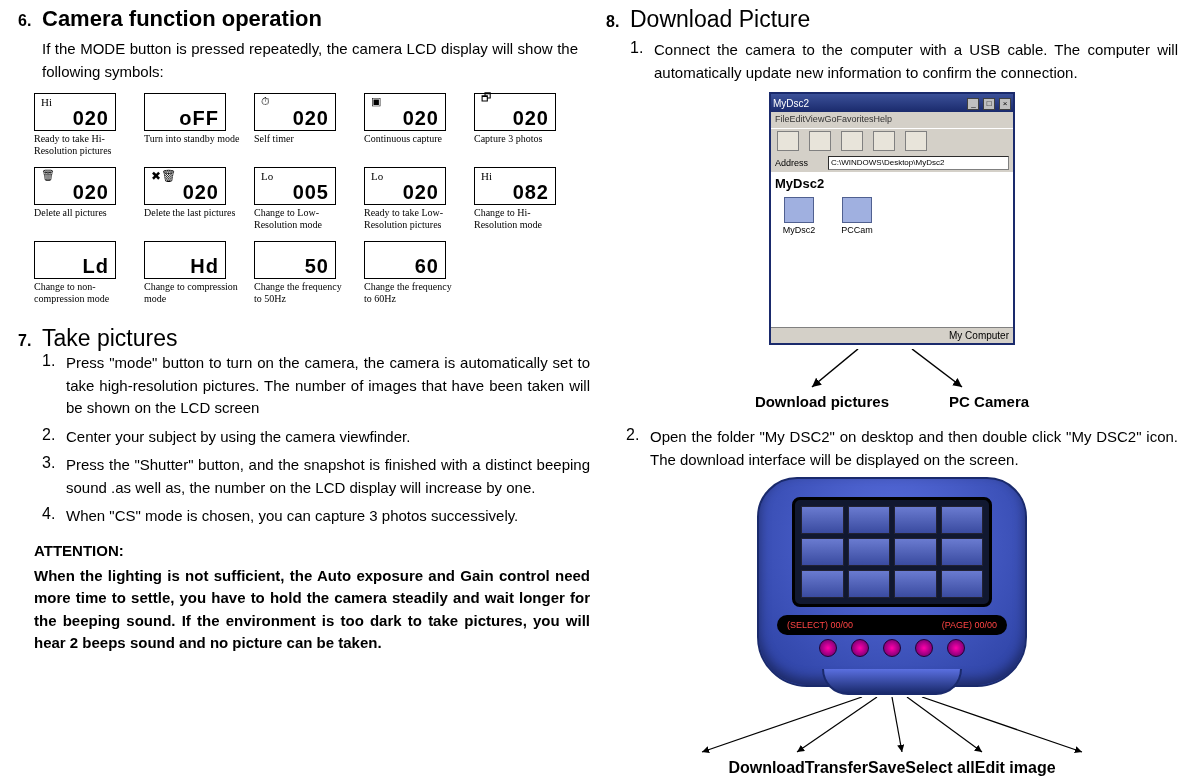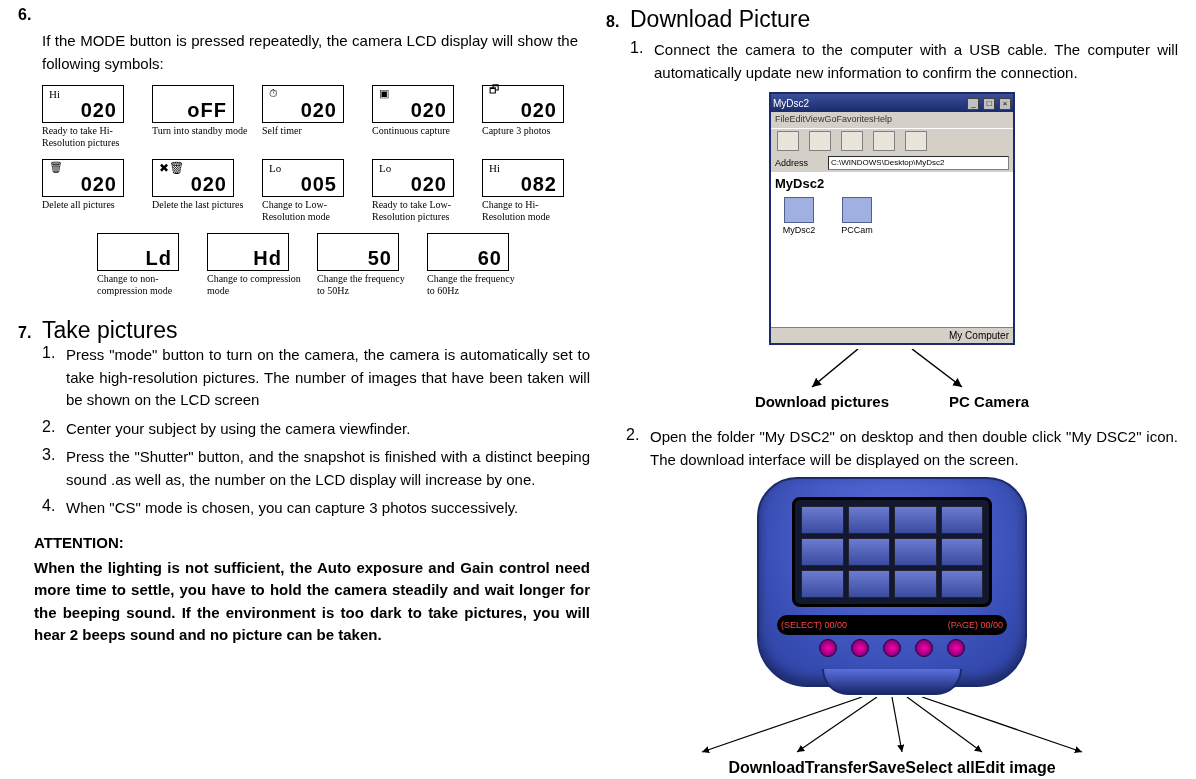--- a/index.html
+++ b/index.html
@@ -24,21 +24,20 @@
   .para {
     margin: 6px 12px 10px 24px;
     line-height: 1.5;
     text-align: justify;
   }
   .grid {
     margin-left: 16px;
     display: flex;
     flex-wrap: wrap;
     gap: 4px 10px;
-    justify-content: center;
   }
   .lcd-cell { width: 100px; margin-bottom: 6px; }
   .lcd-box {
     width: 82px; height: 38px;
     border: 1px solid #000;
     background: #fff;
     display: flex; flex-direction: column;
     justify-content: flex-end; align-items: center;
     padding: 2px;
   }
@@ -116,21 +115,21 @@
   .dev-screen{
     width:200px;height:110px;margin:0 auto;
     background:#111830;border:3px solid #000;border-radius:8px;
     display:grid;grid-template-columns:repeat(4,1fr);grid-template-rows:repeat(3,1fr);
     gap:4px;padding:6px;
   }
   .dev-screen .slot{background:linear-gradient(#6a7bd0,#3a4ba0);border:1px solid #223;}
   .dev-bar{
     width:230px;height:20px;margin:8px auto 0 auto;
     background:#000;border-radius:10px;display:flex;justify-content:space-between;
-    align-items:center;padding:0 4px;font-size:9px;color:#f44;
+    align-items:center;padding:0 10px;font-size:9px;color:#f44;
   }
   .dev-btnrow{
     width:160px;margin:4px auto 0 auto;display:flex;justify-content:space-around;
   }
   .dev-btnrow .b{width:18px;height:18px;border-radius:50%;background:radial-gradient(circle,#f0a,#506);border:1px solid #203;}
   .dev-base{
     position:absolute;bottom:-10px;left:50%;transform:translateX(-50%);
     width:140px;height:26px;background:linear-gradient(#5a6fe0,#1a2a6c);
     border-radius:0 0 30px 30px;border:2px solid #1a2a6c;border-top:none;
   }
@@ -140,20 +139,21 @@
     font-weight:bold; font-size:16px; margin-top:2px;
     padding:0 6px;
   }
 </style>
 </head>
 <body>
 
 <div class="col">
   <div class="section-row">
     <div class="sec-num">6.</div>
+    <div class="sec-title-lg">Camera function operation</div>
   </div>
   <p class="para">If the MODE button is pressed repeatedly, the camera LCD display will show the following symbols:</p>
 
   <div class="grid" id="lcd-grid">
       <div class="lcd-cell">
         <div class="lcd-box">
           <div class="lcd-top">Hi</div>
           <div class="lcd-main">020</div>
         </div>
         <div class="lcd-caption">Ready to take Hi-Resolution pictures</div>

